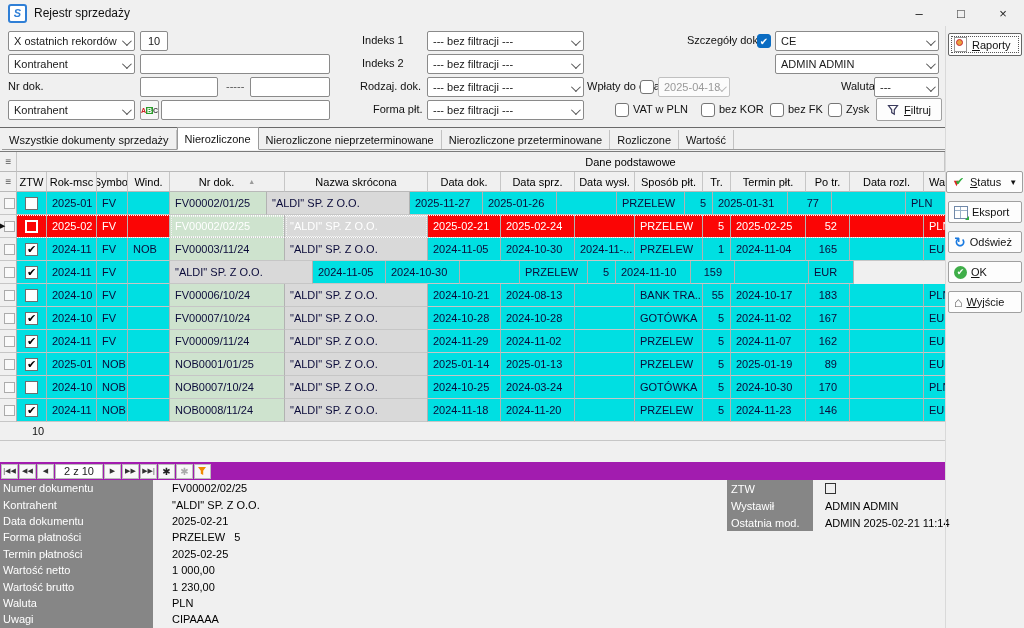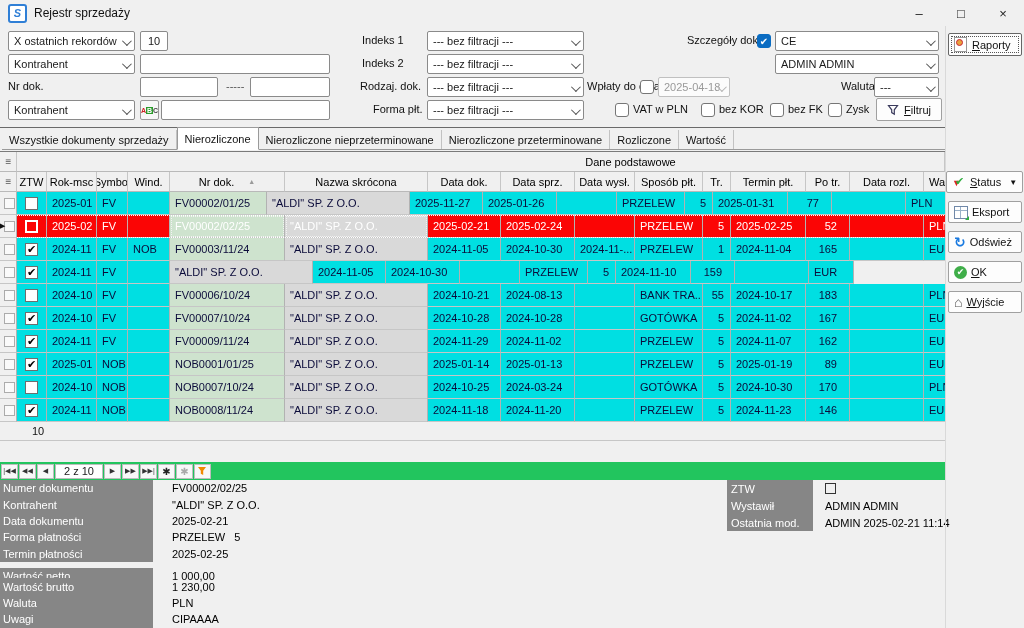--- a/index.html
+++ b/index.html
@@ -68,21 +68,21 @@
            align-items:center;justify-content:center;font-size:11px;color:#000;box-sizing:border-box;font-weight:bold;line-height:1;}
   .g-row.sel .grid-cb{background:transparent;border:2px solid #fff;}
   .filter-row{height:22px;background:#fff;border-bottom:1px solid #b9b9b9;display:flex;width:945px;}
   .filter-ind{width:17px;height:22px;border-right:1px solid #c6c6c6;display:flex;align-items:center;justify-content:center;flex:none;background:#f6f6f6;}
   .filter-hint{flex:1;display:flex;align-items:center;justify-content:center;color:#9a9a9a;transform:translateX(30px);}
   .g-footer{height:18px;width:945px;background:#f0f0f0;border-bottom:1px solid #c6c6c6;position:relative;}
   .g-footer span{position:absolute;left:32px;top:3px;color:#111;}
   .sort-ico{font-size:7px;color:#9a9a9a;margin-left:14px;}
   .hdr-lines{font-size:10px;color:#555;letter-spacing:-1px;}
   
-  .pager{left:0;top:462px;width:945px;height:18px;background:#22c55e;display:flex;align-items:center;padding-left:1px;gap:1px;box-sizing:border-box;}
+  .pager{left:0;top:462px;width:945px;height:18px;background:#a21caf;display:flex;align-items:center;padding-left:1px;gap:1px;box-sizing:border-box;}
   .pg-btn{height:15px;min-width:17px;border:1px solid #bdbdbd;background:#f8f8f8;display:flex;align-items:center;
           justify-content:center;font-size:7px;color:#333;padding:0 1px;box-sizing:border-box;}
   .pg-label{height:15px;border:1px solid #bdbdbd;background:#fff;display:flex;align-items:center;justify-content:center;
             font-size:11px;padding:0 8px;box-sizing:border-box;}
   .pg-star{font-size:10px;}
   
   .details{left:0;top:480px;width:1024px;height:148px;background:#f0f0f0;}
   .d-row{position:absolute;left:0;height:16.4px;display:flex;width:700px;}
   .d-lab{width:153px;background:#868686;color:#fff;display:flex;align-items:center;padding-left:3px;box-sizing:border-box;flex:none;}
   .d-val{padding-left:19px;display:flex;align-items:center;color:#000;white-space:pre;}
@@ -532,21 +532,21 @@
         <div class="d-val">2025-02-21</div>
       </div>
       <div class="d-row" style="top: 49.2px;">
         <div class="d-lab">Forma płatności</div>
         <div class="d-val">PRZELEW   5</div>
       </div>
       <div class="d-row" style="top: 65.6px;">
         <div class="d-lab">Termin płatności</div>
         <div class="d-val">2025-02-25</div>
       </div>
-      <div class="d-row" style="top: 88px; text-align: center;">
+      <div class="d-row" style="top: 82px; text-align: center;">
         <div class="d-lab">Wartość netto</div>
         <div class="d-val">1 000,00</div>
       </div>
       <div class="d-row" style="top: 98.4px;">
         <div class="d-lab">Wartość brutto</div>
         <div class="d-val">1 230,00</div>
       </div>
       <div class="d-row" style="top: 114.8px;">
         <div class="d-lab">Waluta</div>
         <div class="d-val">PLN</div>

